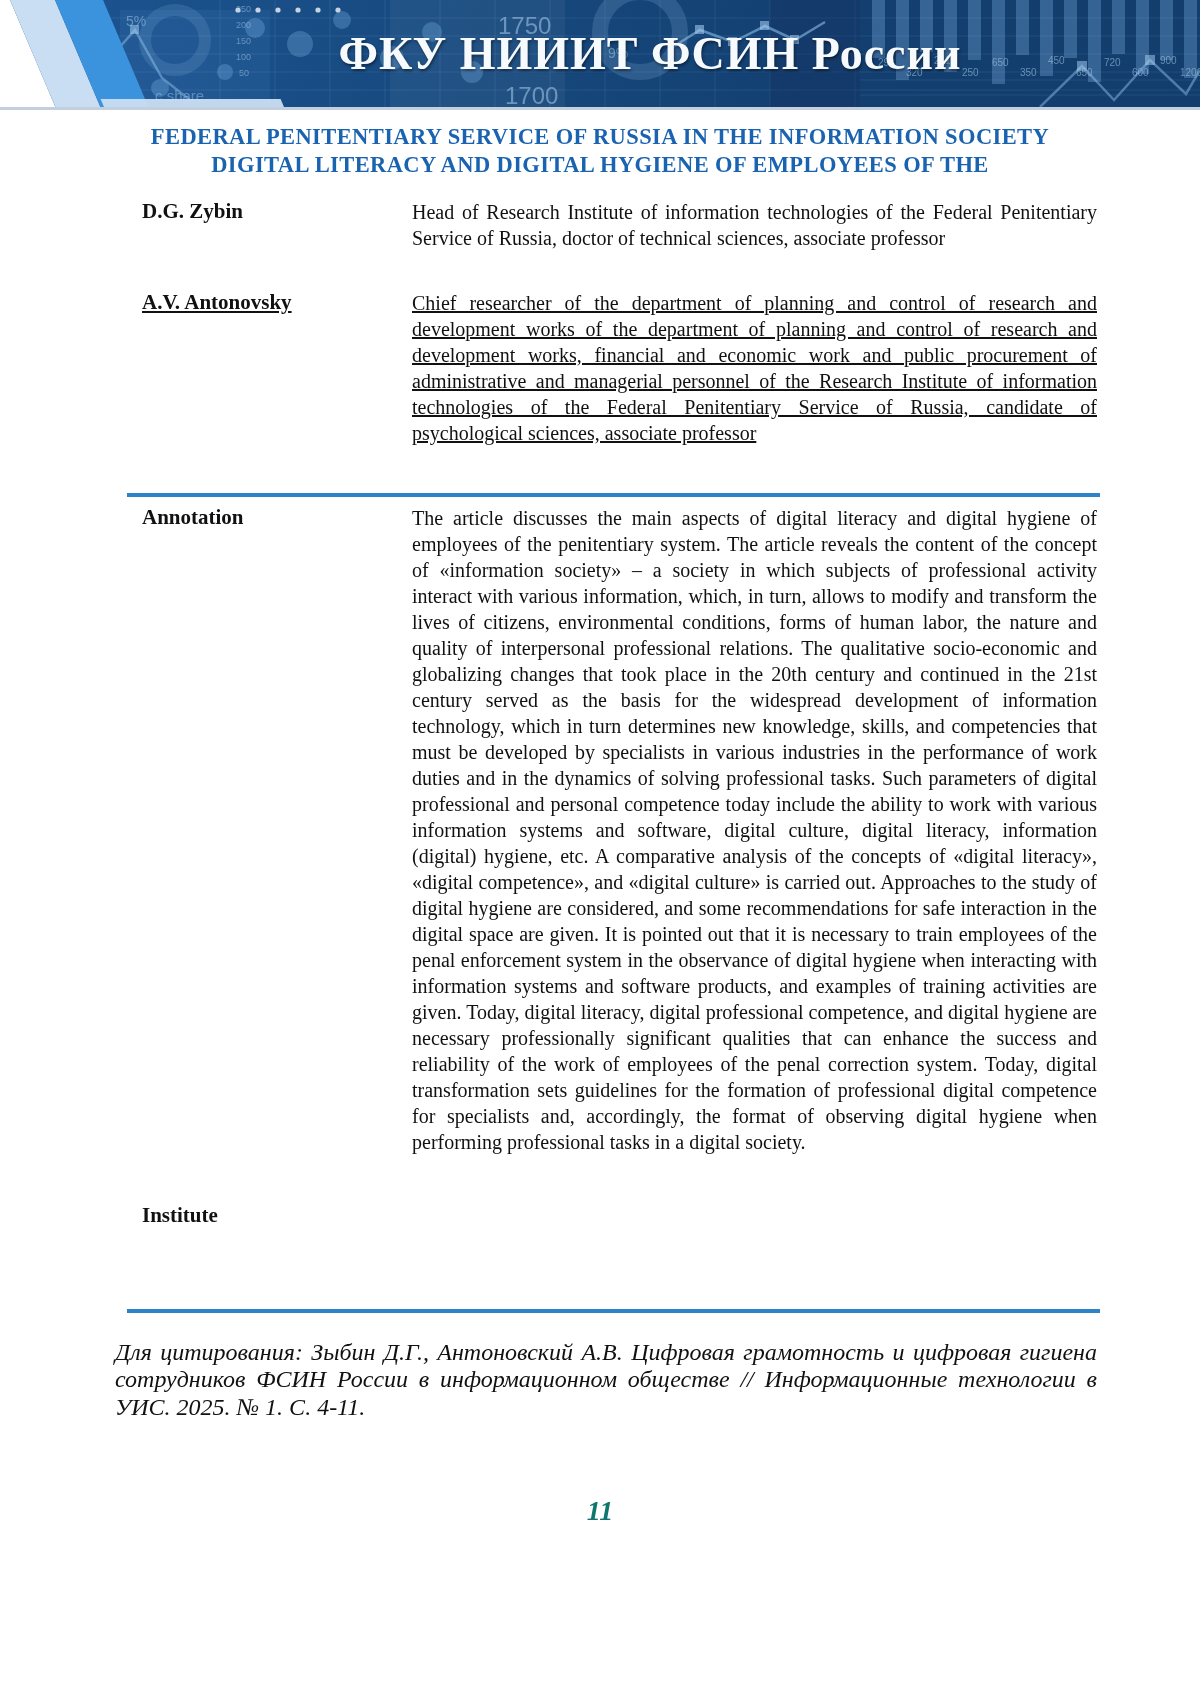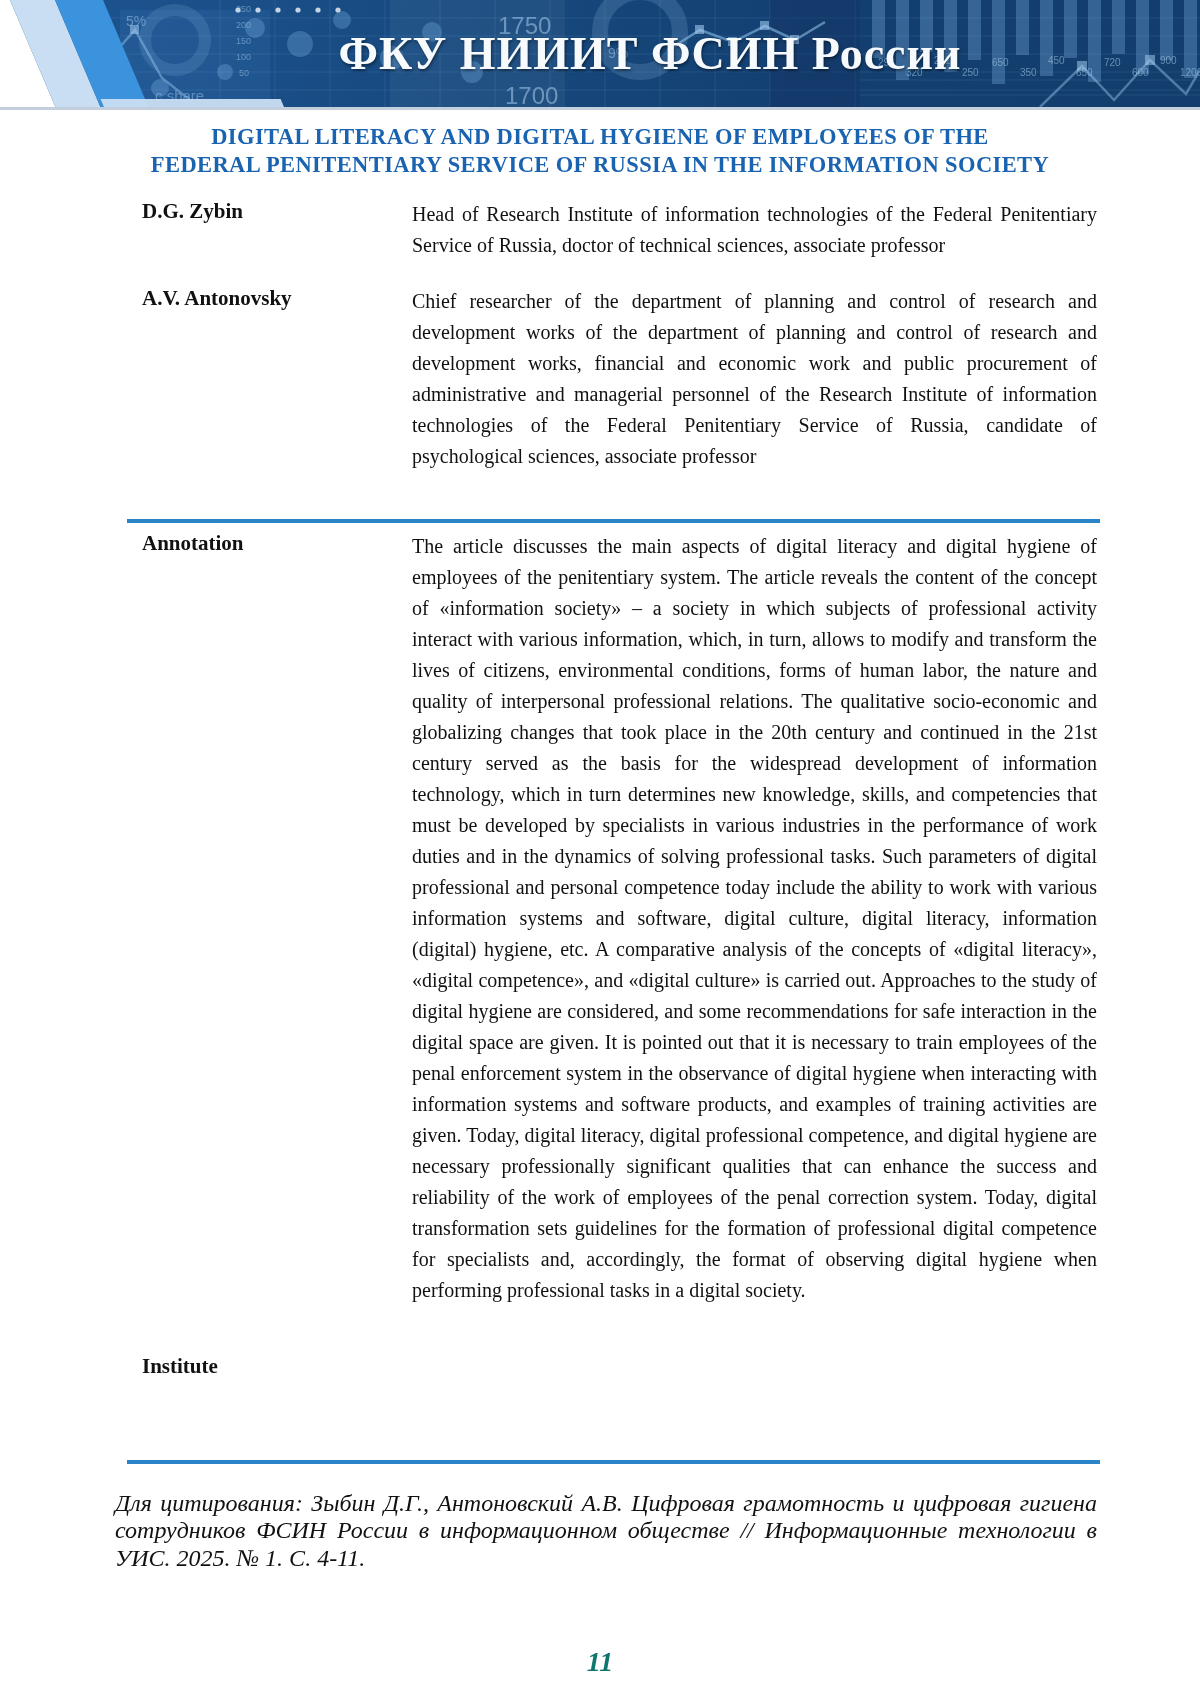--- a/index.html
+++ b/index.html
@@ -21,23 +21,23 @@
           text-shadow:1px 2px 3px rgba(0,0,0,.45);}
 
   
   .article-title{margin:13px auto 0;text-align:center;color:#1a63b0;font-size:22.5px;font-weight:bold;
           line-height:28px;letter-spacing:.4px;}
 
   
   .content{margin-top:20px;}
   .row{display:grid;grid-template-columns:270px 685px;margin-left:142px;margin-right:103px;}
   .label{font-weight:bold;font-size:21px;line-height:24.6px;}
-  .cell-text{font-size:20px;line-height:31px;text-align:justify;}
+  .cell-text{font-size:20px;line-height:26px;text-align:justify;}
   .row-zybin{margin-top:12px;}
-  .row-antonovsky{margin-top:25px;}
+  .row-antonovsky{margin-top:39px;text-decoration:underline;}
   .rule{height:3.5px;background:#2a84c7;margin-left:127px;width:973px;border:none;}
   .rule-1{margin-top:47px;}
   .rule-2{margin-top:82px;}
   .row-annotation{margin-top:8px;}
   .row-keywords{margin-top:48px;}
 
   
   .citation{margin:26px 103px 0 115px;font-style:italic;font-size:24px;line-height:27.5px;text-align:justify;}
 
   
@@ -170,22 +170,22 @@
 
     <div class="stripe stripe-white"></div>
     <div class="stripe stripe-pale"></div>
     <div class="stripe stripe-bright"></div>
     <div class="banner-bottom-strip"></div>
 
     <div class="banner-title">ФКУ НИИИТ ФСИН России</div>
   </header>
 
   <h1 class="article-title">
+    <div>FEDERAL PENITENTIARY SERVICE OF RUSSIA IN THE INFORMATION SOCIETY</div>
     <div>DIGITAL LITERACY AND DIGITAL HYGIENE OF EMPLOYEES OF THE</div>
-    <div>FEDERAL PENITENTIARY SERVICE OF RUSSIA IN THE INFORMATION SOCIETY</div>
   </h1>
 
   <main class="content">
 
     <div class="row row-zybin">
       <div class="label">D.G. Zybin</div>
       <div class="cell-text">Head of Research Institute of information technologies of the Federal Penitentiary Service of Russia, doctor of technical sciences, associate professor</div>
     </div>
 
     <div class="row row-antonovsky">

